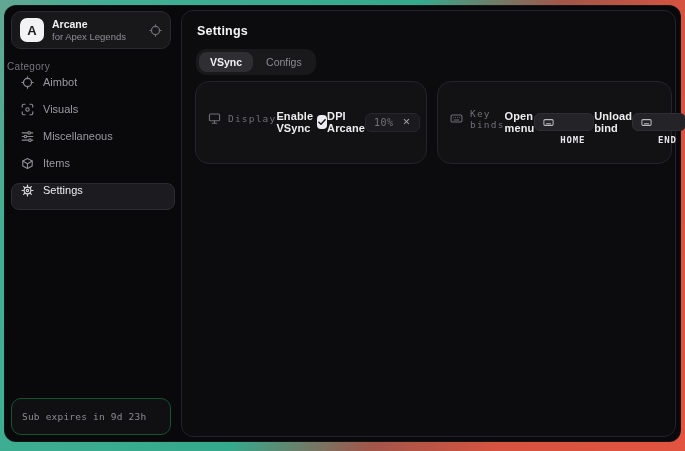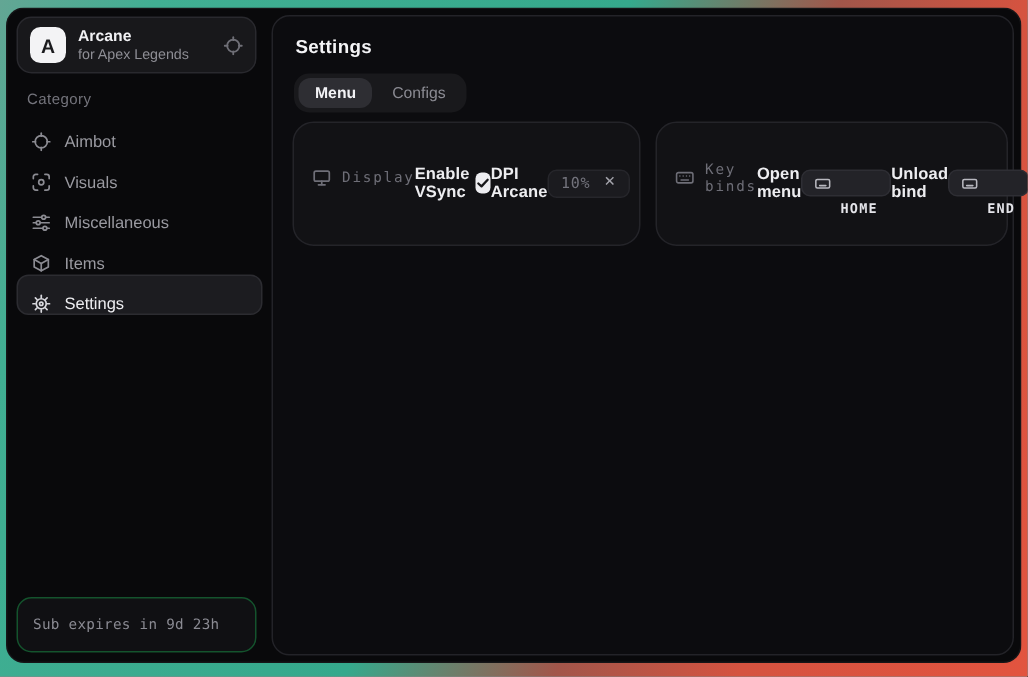--- a/index.html
+++ b/index.html
@@ -28,26 +28,26 @@
     width:24px; height:24px; border-radius:7px; background:#f3f3f5;
     color:#1b1b1e; font-weight:bold; font-size:13px;
     display:flex; align-items:center; justify-content:center; flex:0 0 auto;
   }
   .brand-text { margin-left:8px; flex:1; line-height:1.25; }
   .brand-title { font-size:10.5px; font-weight:bold; color:#f1f1f4; }
   .brand-sub { font-size:9.5px; color:#8e8e95; }
   .brand-target { color:#6f6f77; display:flex; }
 
   .category-label {
-    position:absolute; left:13px; top:55px;
+    position:absolute; left:2px; top:55px;
     font-size:10px; color:#74747c; letter-spacing:0.3px;
   }
   .nav { position:absolute; left:6px; top:69px; width:164px; }
   .nav-item {
-    height:27px; display:flex; align-items:flex-end; gap:9px;
+    height:27px; display:flex; align-items:flex-start; gap:9px;
     padding:0 9px; border-radius:8px; border:1px solid transparent;
     color:#9a9aa1; font-size:11px; cursor:default;
   }
   .nav-item .nicon { display:flex; color:#8b8b92; }
   .nav-item.active {
     background:#1c1c20; border-color:#2c2c31; color:#ededf0;
   }
   .nav-item.active .nicon { color:#d8d8dd; }
 
   .footer-card {
@@ -225,21 +225,21 @@
     <div class="footer-card">
       <div class="footer-line1 mono">Sub expires in 9d 23h</div>
     </div>
   </div>
 
   <div class="main">
 
     <div class="page-title">Settings</div>
 
     <div class="tabs">
-      <div class="tab active">Menu</div>
+      <div class="tab active">VSync</div>
       <div class="tab">Configs</div>
     </div>
 
     <div class="cards">
 
       <div class="card display-card">
         <div class="card-header">
           <span>
             <svg width="13" height="13" viewBox="0 0 16 16" fill="none" stroke="currentColor" stroke-width="1.4" stroke-linecap="round">
               <rect x="1.8" y="2.5" width="12.4" height="8.3" rx="1.4"></rect>

